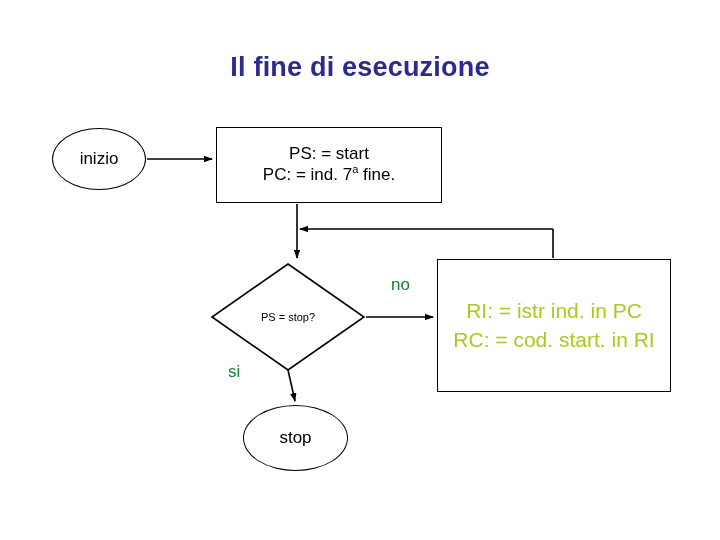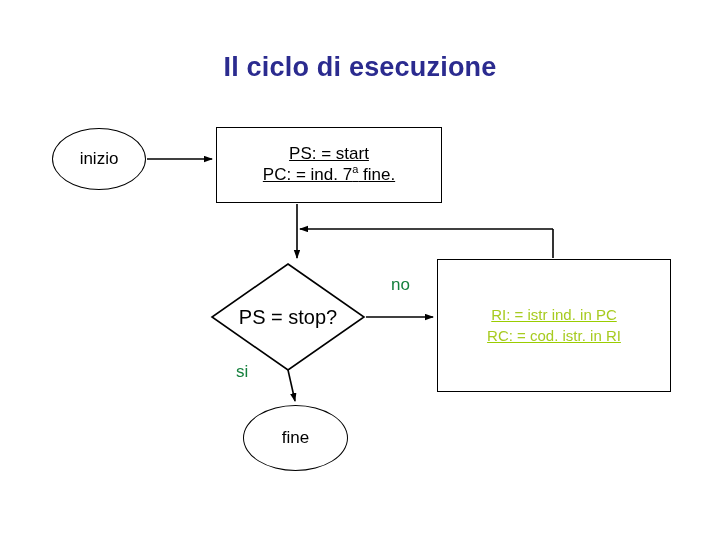--- a/index.html
+++ b/index.html
@@ -63,35 +63,34 @@
     box-sizing: border-box;
     background: #ffffff;
     display: flex;
     flex-direction: column;
     align-items: center;
     justify-content: center;
     font-size: 17px;
     line-height: 1.22;
     color: #000000;
     text-align: center;
-    text-decoration: underline;
   }
   #node-start {
     left: 216px;
     top: 127px;
     width: 226px;
     height: 76px;
   }
   #node-exec {
     left: 437px;
     top: 259px;
     width: 234px;
     height: 133px;
     color: #9acd00;
-    font-size: 15px;
+    font-size: 21px;
     line-height: 1.35;
   }
   #node-exec .line {
     color: #a7cb20;
   }
   sup.ord {
     font-size: 11px;
     vertical-align: super;
     line-height: 0;
   }
@@ -110,21 +109,21 @@
     width: 100%;
     height: 100%;
   }
   #node-decision .dia-label {
     position: absolute;
     left: 0;
     top: 50%;
     transform: translateY(-50%);
     width: 100%;
     text-align: center;
-    font-size: 20px;
+    font-size: 11px;
     color: #000000;
   }
   #svg-conn {
     position: absolute;
     left: 0;
     top: 0;
     width: 720px;
     height: 540px;
     pointer-events: none;
   }
@@ -134,29 +133,28 @@
     font-size: 17px;
     color: #15803d;
   }
   #label-no {
     left: 391px;
     top: 275px;
   }
   #label-si {
     left: 228px;
     top: 362px;
-    margin-left: 8px;
   }
 </style>
 </head>
 <body>
 
 <div id="slide">
 
-  <div id="title">Il ciclo di esecuzione</div>
+  <div id="title">Il fine di esecuzione</div>
 
   <svg id="svg-conn" viewBox="0 0 720 540">
     <defs>
       <marker id="arrow" markerWidth="10" markerHeight="10" refX="8" refY="3.2" orient="auto" markerUnits="userSpaceOnUse">
         <path d="M0,0 L9,3.2 L0,6.4 z" fill="#000000"></path>
       </marker>
     </defs>
 
     <line x1="147" y1="159" x2="212" y2="159" stroke="#000000" stroke-width="1.6" marker-end="url(#arrow)"></line>
 
@@ -184,23 +182,23 @@
 
   <div id="node-decision">
     <svg class="dia-shape" viewBox="0 0 156 110">
       <polygon points="78,2 154,55 78,108 2,55" fill="#ffffff" stroke="#000000" stroke-width="1.6"></polygon>
     </svg>
     <div class="dia-label">PS = stop?</div>
   </div>
 
   <div class="rect" id="node-exec">
     <div class="line">RI: = istr ind. in PC</div>
-    <div class="line">RC: = cod. istr. in RI</div>
+    <div class="line">RC: = cod. start. in RI</div>
   </div>
 
   <div class="ellipse" id="node-fine">
-    <span>fine</span>
+    <span>stop</span>
   </div>
 
   <div class="edge-label" id="label-no">no</div>
   <div class="edge-label" id="label-si">si</div>
 
 </div>
 
 </body></html>

